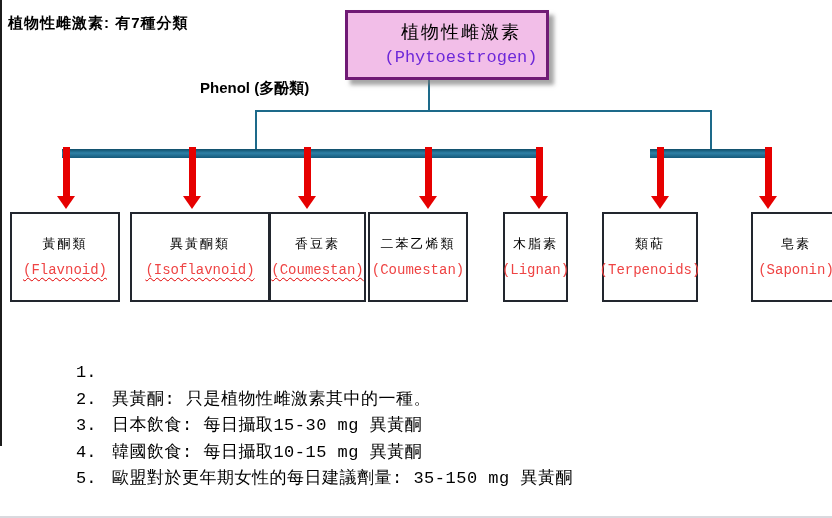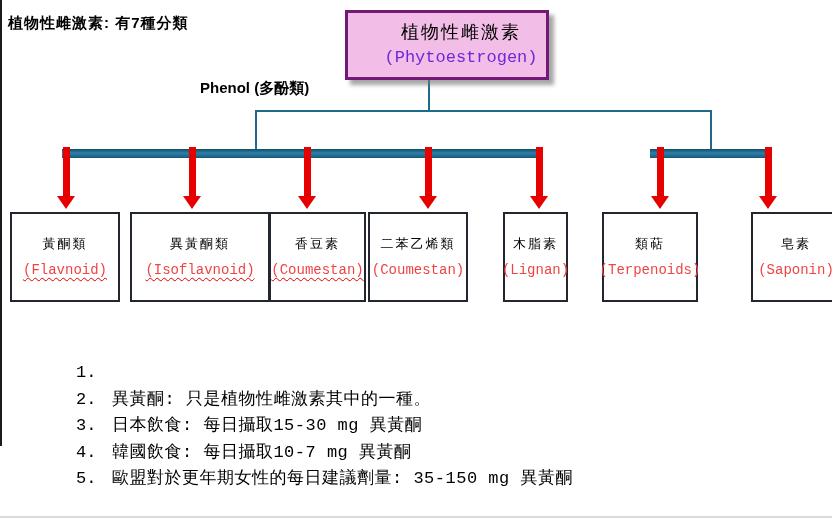--- a/index.html
+++ b/index.html
@@ -187,21 +187,21 @@
     <div class="note">
       <span class="note-num">2.</span>
       <span class="note-text">異黃酮: 只是植物性雌激素其中的一種。</span>
     </div>
     <div class="note">
       <span class="note-num">3.</span>
       <span class="note-text">日本飲食: 每日攝取15-30 mg 異黃酮</span>
     </div>
     <div class="note">
       <span class="note-num">4.</span>
-      <span class="note-text">韓國飲食: 每日攝取10-7 mg 異黃酮</span>
+      <span class="note-text">韓國飲食: 每日攝取10-15 mg 異黃酮</span>
     </div>
     <div class="note">
       <span class="note-num">5.</span>
       <span class="note-text">歐盟對於更年期女性的每日建議劑量: 35-150 mg 異黃酮</span>
     </div>
   </div>
 
   <div class="edge-bottom"></div>
 </div>
 

